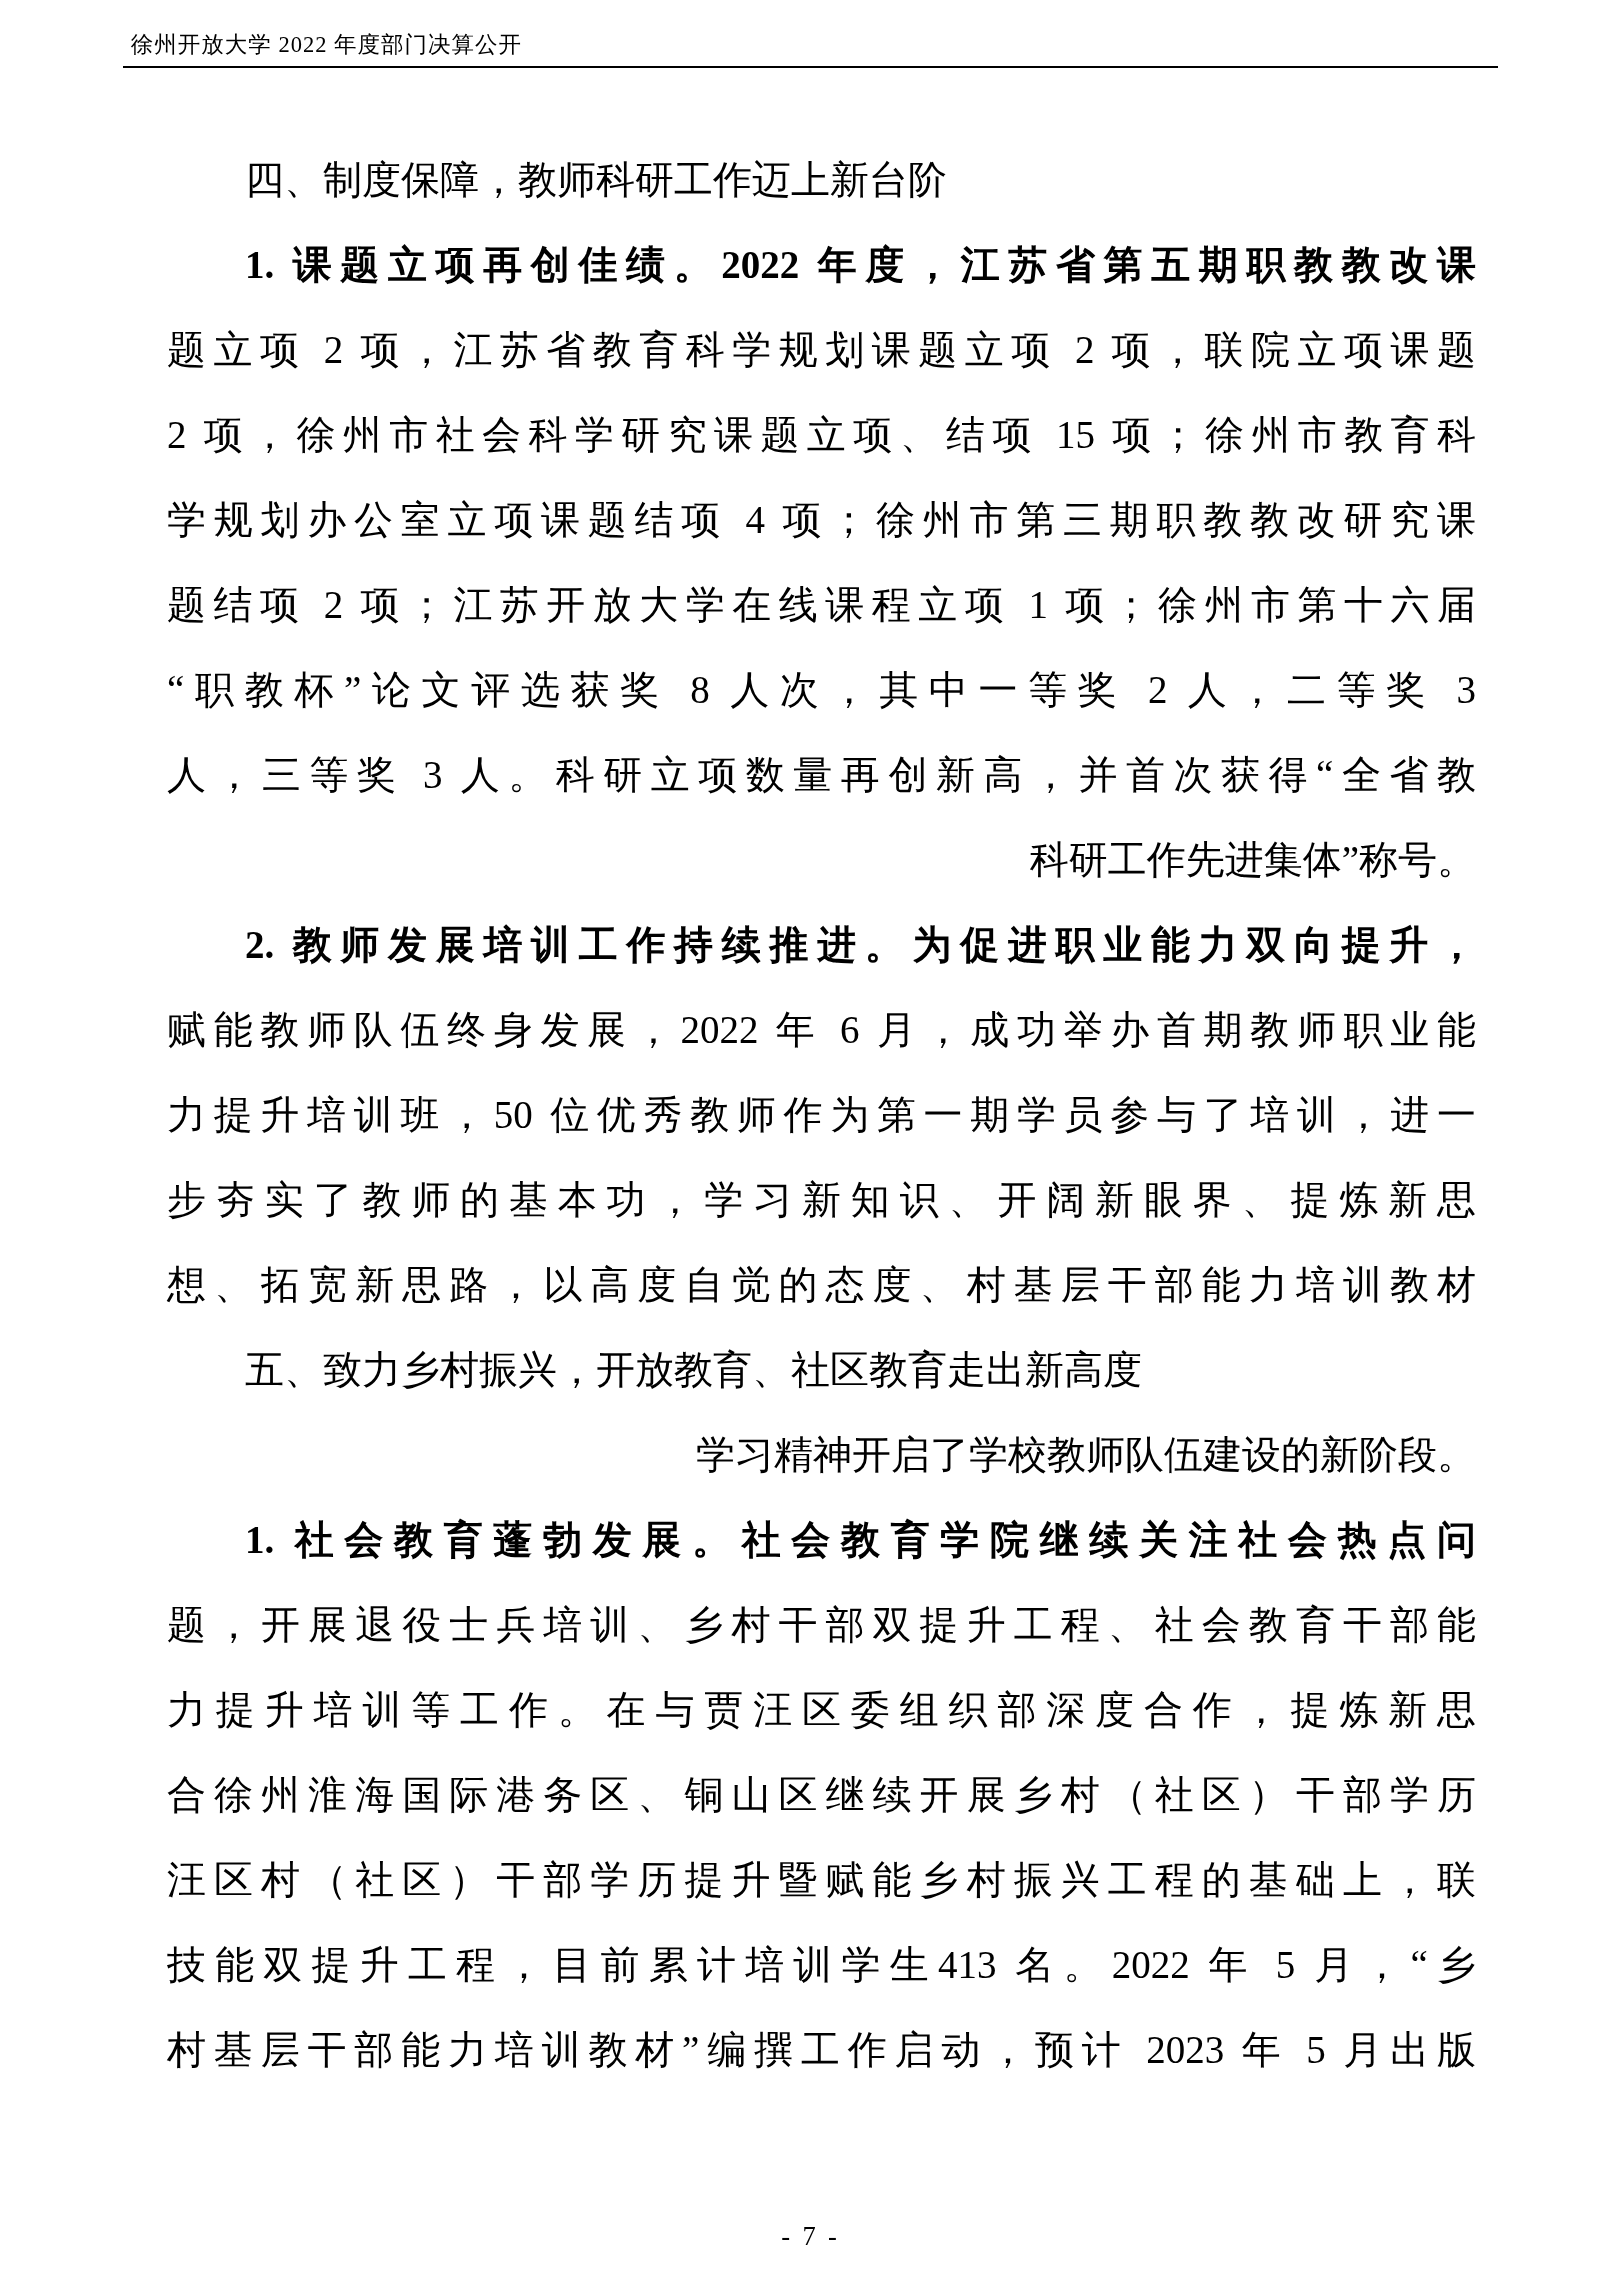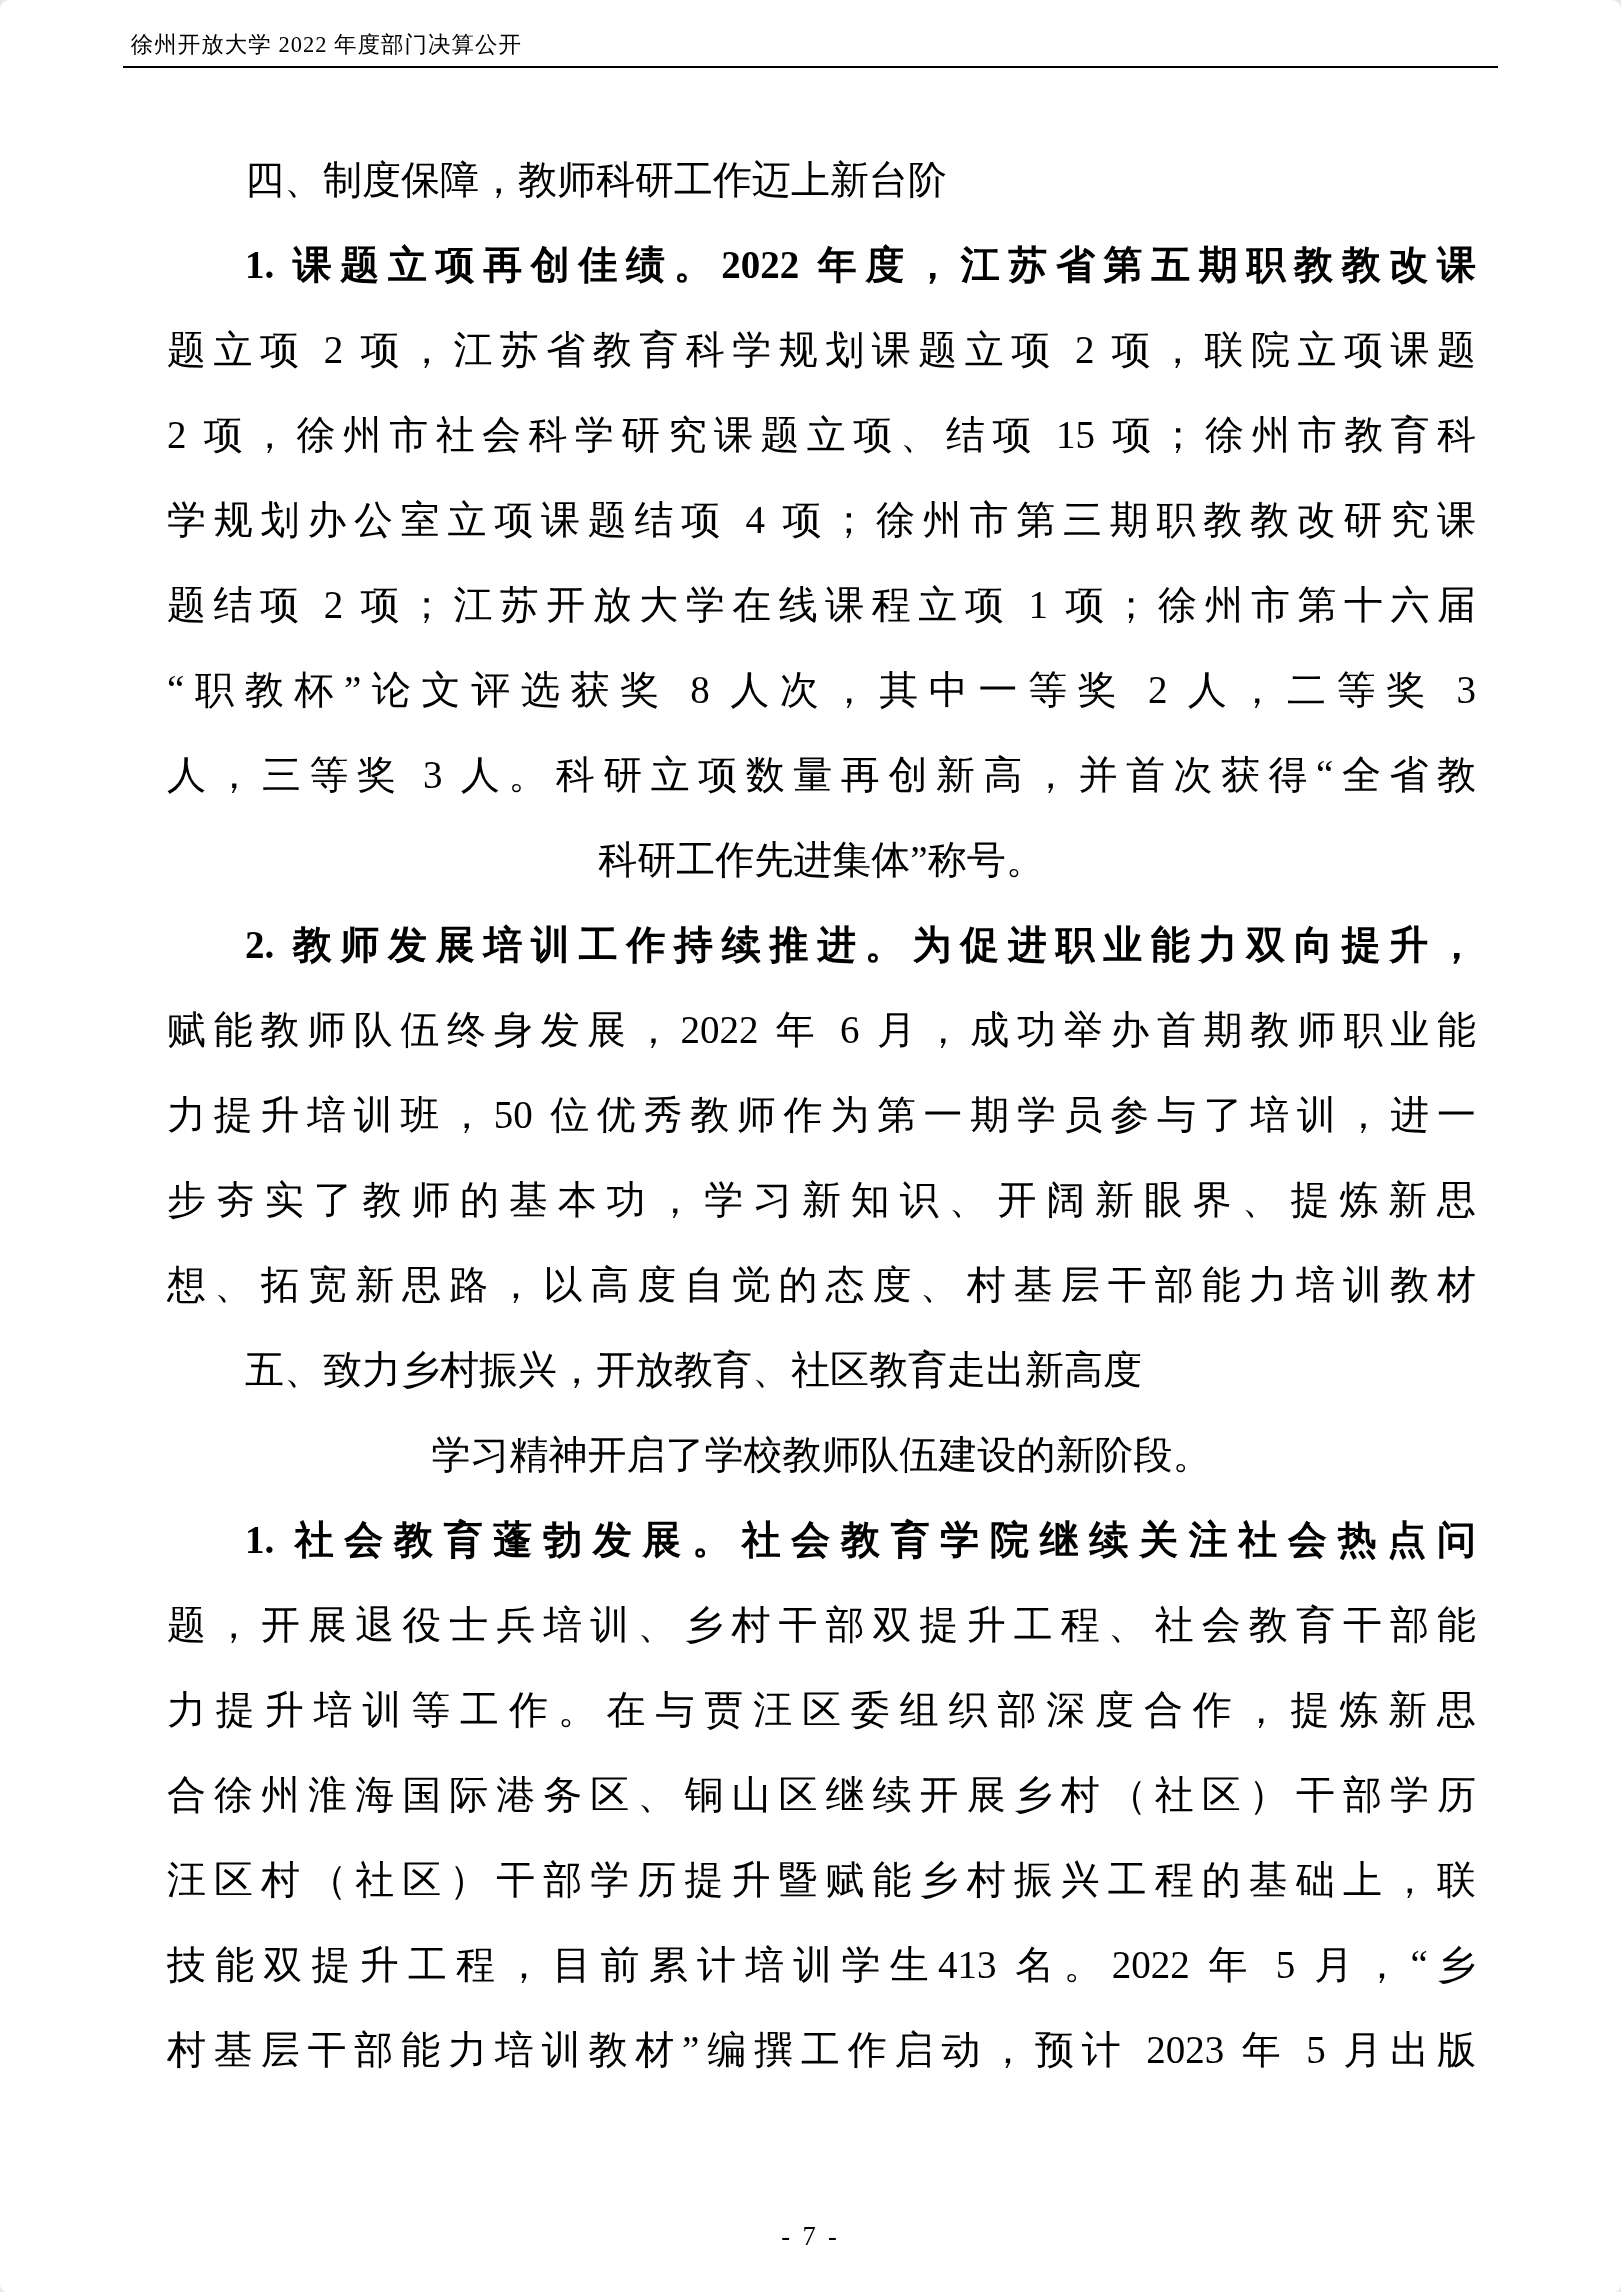--- a/index.html
+++ b/index.html
@@ -5,21 +5,20 @@
   html, body { margin: 0; padding: 0; background: #e8e8e8; }
   .page {
     position: relative;
     width: 1621px;
     height: 2293px;
     margin: 0 auto;
     background: #ffffff;
     font-family: "Liberation Serif", "DejaVu Serif", serif;
     color: #000;
     overflow: hidden;
-    border-radius: 9px;
   }
   .header {
     margin: 0 123px;
     padding: 29px 7.8px 5.9px 7.8px;
     border-bottom: 2.9px solid #000;
     font-size: 22.5px;
     letter-spacing: 1px;
     white-space: nowrap;
   }
   .content {
@@ -36,21 +35,21 @@
   .line.heading {
     text-align: left;
     text-align-last: auto;
     text-indent: 2em;
   }
   .line.para-start {
     text-indent: 2em;
     font-weight: bold;
   }
   .line.para-end {
-    text-align: center;
+    text-align: right;
     text-align-last: auto;
   }
   .footer {
     position: absolute;
     left: 0;
     right: 0;
     bottom: 41px;
     text-align: center;
     font-size: 26.5px;
     letter-spacing: 2.9px;

